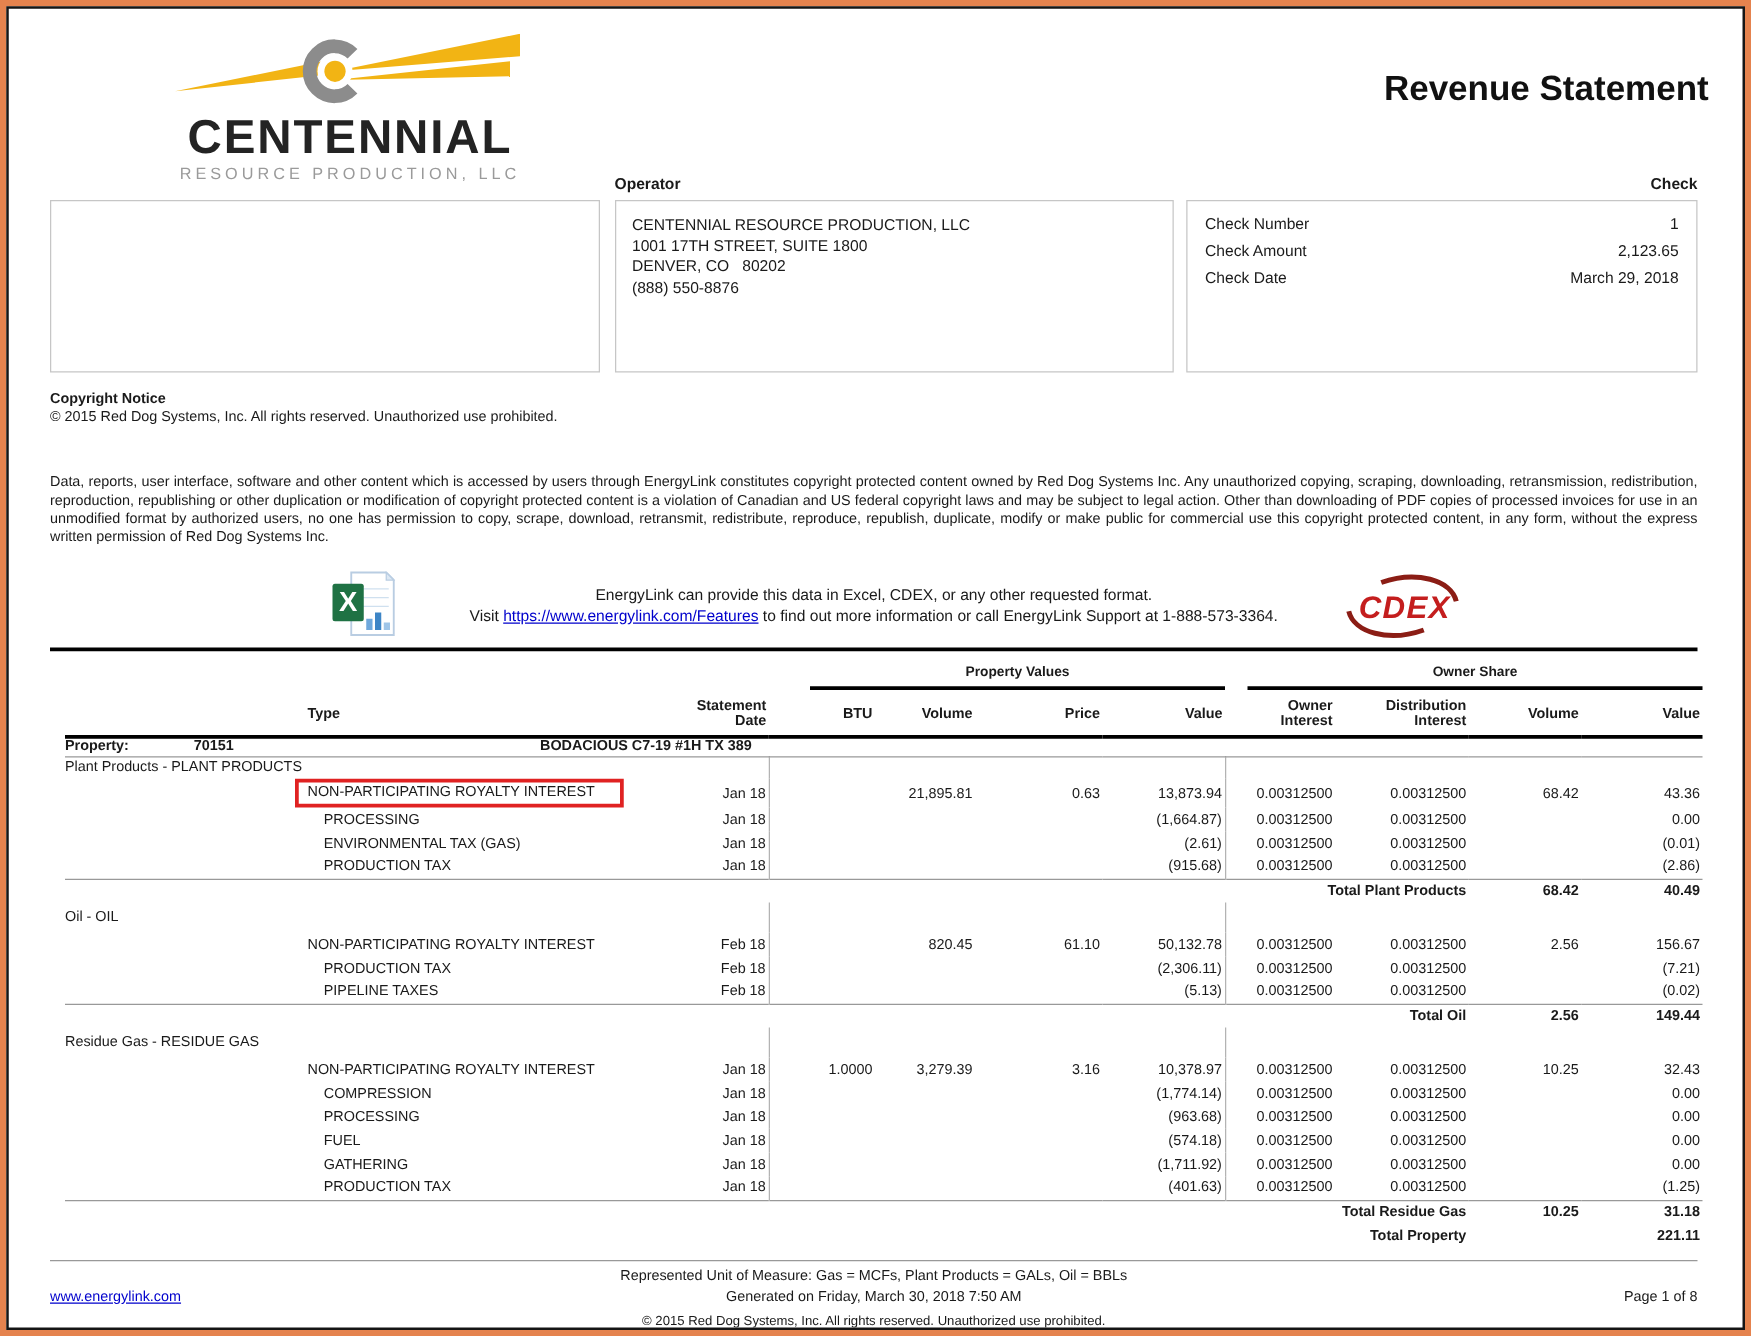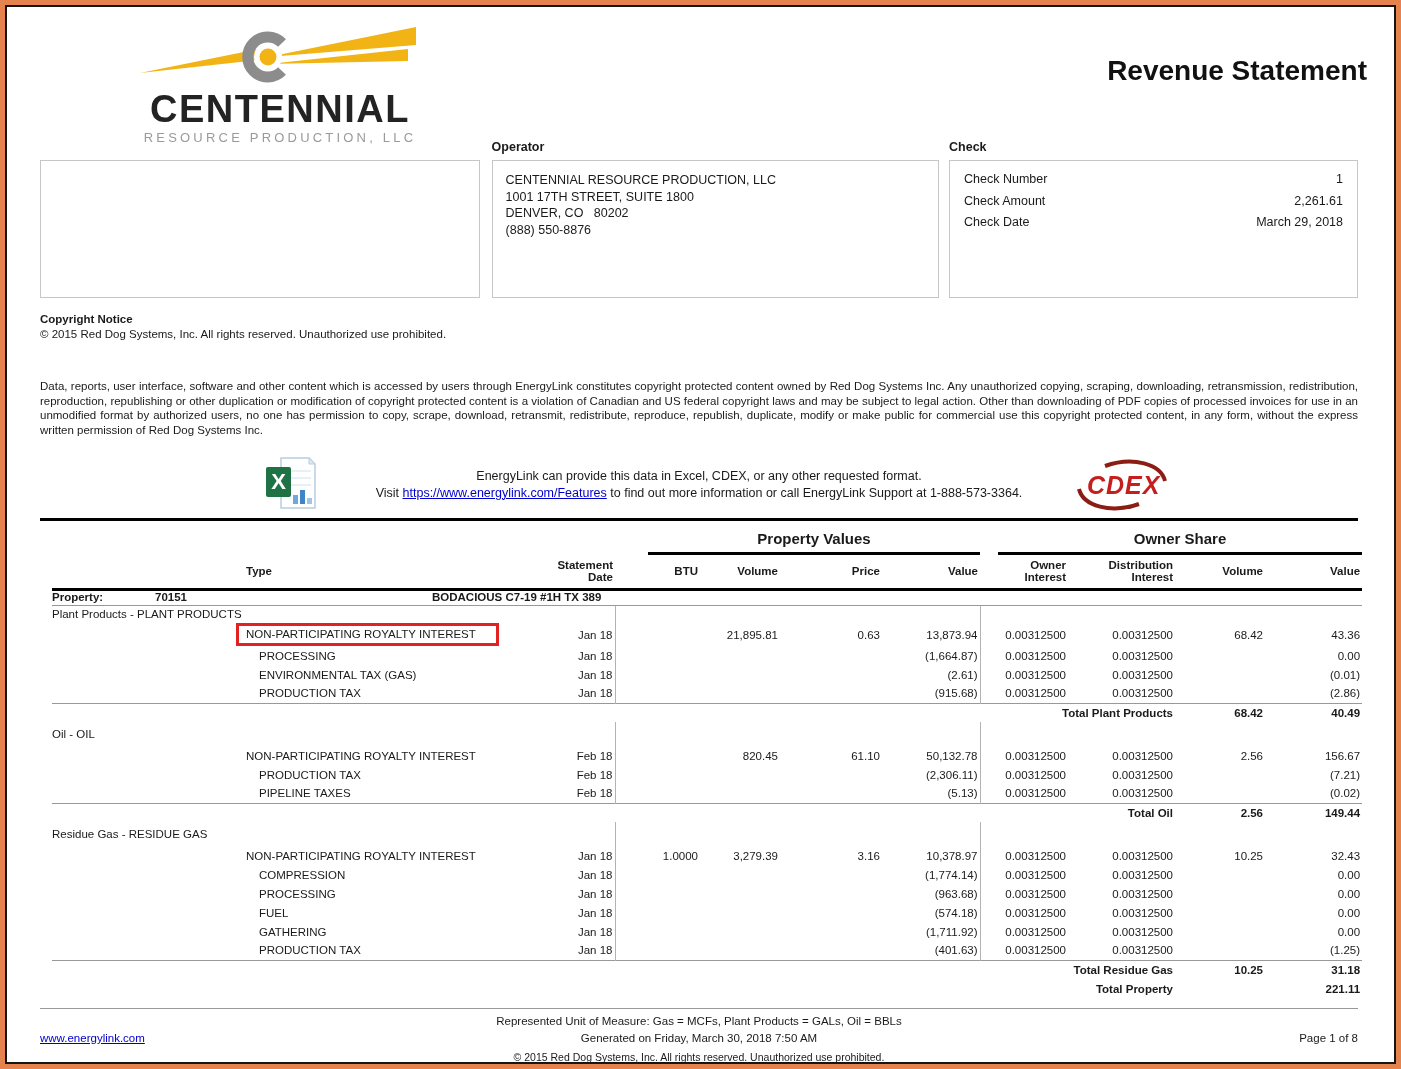--- a/index.html
+++ b/index.html
@@ -15,21 +15,21 @@
   .logo-name { font-size:38px; font-weight:bold; color:#232323; letter-spacing:1.5px; line-height:40px; }
   .logo-sub { font-size:13px; color:#9a9a9a; letter-spacing:3.2px; margin-top:1px; white-space:nowrap; }
   .page-title { position:absolute; right:27px; top:48px; font-size:28px; font-weight:bold; color:#111; }
 
   
   .boxes { display:flex; margin-top:133px; }
   .box-col .box-label { height:18px; font-weight:bold; font-size:12.5px; margin-bottom:2px; }
   .box { border:1px solid #c6c6c6; height:138px; background:#fff; }
   .box-empty { width:445px; margin-right:12px; }
   .box-operator { width:453px; margin-right:10px; }
-  .box-check { width:414px; }
+  .box-check { width:414px;text-align:right; }
   .op-lines { padding:11px 13px; font-size:12.5px; line-height:16.5px; }
   .chk-rows { padding:8px 14px; font-size:12.5px; }
   .chk-row { display:flex; justify-content:space-between; line-height:21.5px; }
 
   
   .copyright { margin-top:13px; font-size:11.5px; }
   .copyright .head { font-weight:bold; line-height:16px; }
   .copyright .l1 { line-height:15px; }
   .copyright .body { text-align:justify; line-height:14.5px;margin-top:37px; }
 
@@ -39,21 +39,21 @@
   .excel-icon { position:absolute; left:225px; top:8px; }
   .cdex-logo { position:absolute; left:1035px; top:12px; }
   a.lnk { color: var(--link, #0000cc); text-decoration:underline; cursor:pointer; }
 
   
   table.stmt { border-collapse:collapse; table-layout:fixed; width:1310px; margin:8px 0 0 12px; font-size:11.5px; }
   table.stmt td { padding:0; vertical-align:middle; }
   .num { text-align:right; padding-right:2px !important; }
   .bl { border-left:1px solid #b3b3b3; }
   .group-row td { height:26px; vertical-align:bottom; }
-  .group-label { font-weight:bold; font-size:15px; text-align:center; border-bottom:3px solid #000; padding-bottom:5px; }
+  .group-label { font-weight:bold; font-size:11px; text-align:center; border-bottom:3px solid #000; padding-bottom:5px; }
   .gl-pv { margin-left:33px; }
   .gl-os { margin-left:18px; }
   .head-row td { height:34px; vertical-align:bottom; font-weight:bold; border-bottom:3px solid #000; padding-bottom:5px; line-height:12.5px; }
   .h-type { text-align:center; padding-right:54px !important; }
   .prop-row td { border-bottom:1px solid #999; padding-top:6px; padding-bottom:10px; font-weight:bold; }
   .prop-wrap { position:relative; height:14px; }
   .prop-wrap .p1 { position:absolute; left:0; }
   .prop-wrap .p2 { position:absolute; left:103px; }
   .prop-wrap .p3 { position:absolute; left:380px; }
   .section-row td { height:18px; vertical-align:bottom; }
@@ -114,21 +114,21 @@
       <div class="box-col box-check">
         <div class="box-label">Check</div>
         <div class="box">
           <div class="chk-rows">
             <div class="chk-row">
               <span>Check Number</span>
               <span>1</span>
             </div>
             <div class="chk-row">
               <span>Check Amount</span>
-              <span>2,261.61</span>
+              <span>2,123.65</span>
             </div>
             <div class="chk-row">
               <span>Check Date</span>
               <span>March 29, 2018</span>
             </div>
           </div>
         </div>
       </div>
     </div>
 

